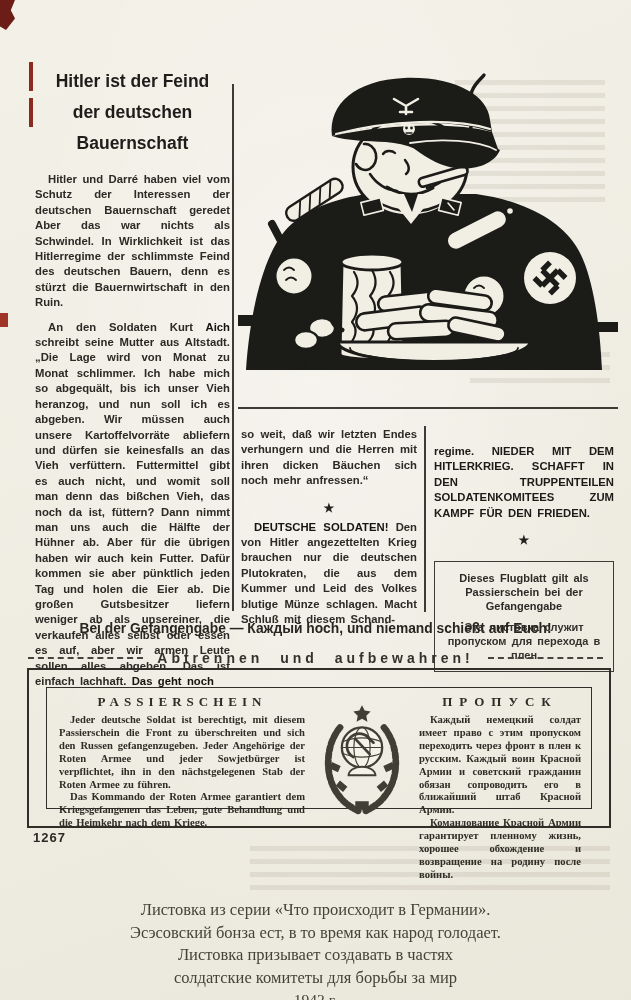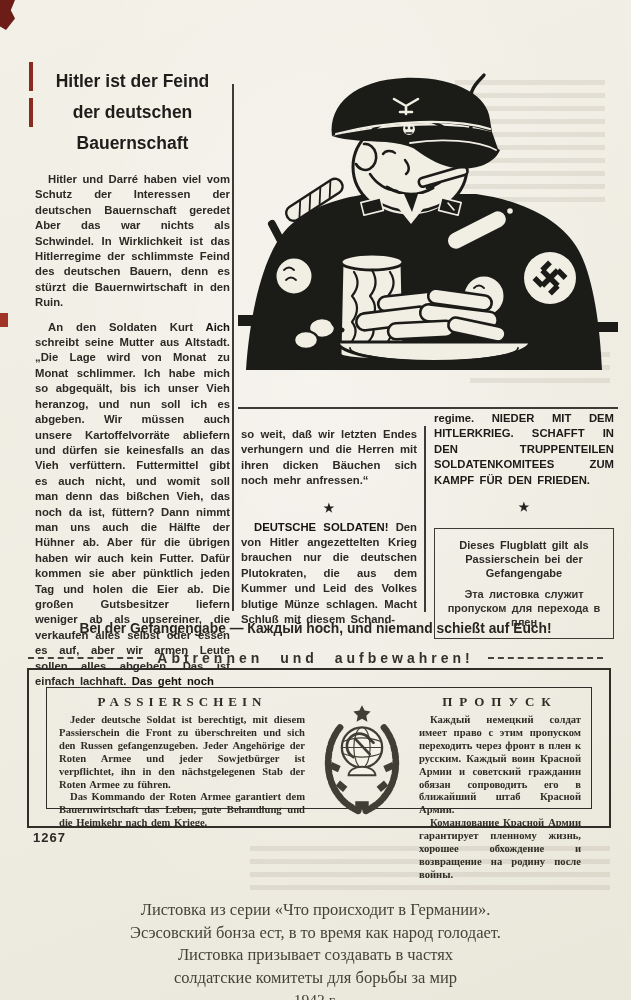--- a/index.html
+++ b/index.html
@@ -33,21 +33,21 @@
   #vrule-main{left:232px;top:84px;height:527px;}
   #vrule-cols{left:424px;top:426px;height:186px;}
   .hrule{position:absolute;height:1.6px;background:#3c3b36;z-index:1;}
   #hrule-caption{left:238px;top:407px;width:380px;}
   
   #illustration{position:absolute;left:238px;top:72px;width:380px;height:304px;z-index:2;}
   #caption{position:absolute;left:238px;top:381px;width:380px;text-align:center;
     font-weight:bold;font-size:12px;color:#2b2a25;z-index:2;}
   
   #mid-col{position:absolute;left:241px;top:427px;width:176px;z-index:2;}
-  #right-col{position:absolute;left:434px;top:411px;width:180px;z-index:2;}
+  #right-col{position:absolute;left:434px;top:444px;width:180px;z-index:2;}
   .star{display:block;text-align:center;font-size:12px;line-height:20px;margin:2px 0;color:#23221f;}
   .caps{font-weight:bold;}
   .notice-box{border:1.6px solid #3c3b36;margin-top:11px;padding:9px 7px;text-align:center;}
   .notice-de{font-weight:bold;font-size:11px;line-height:14px;color:#2b2a25;}
   .notice-ru{font-size:11px;line-height:14px;margin-top:7px;color:#33322c;font-weight:bold;}
   
   #surrender-line{position:absolute;left:20px;top:621px;width:591px;text-align:center;
     font-weight:bold;font-size:13.8px;color:#26251f;z-index:2;}
   #tear-line{position:absolute;left:28px;top:650px;width:575px;display:flex;align-items:center;z-index:2;}
   .dash-seg{flex:1;border-top:2.4px dashed #45443e;height:0;}
@@ -217,21 +217,21 @@
     <span class="dash-seg"></span>
     <span id="tear-text">Abtrennen und aufbewahren!</span>
     <span class="dash-seg"></span>
   </div>
 
   <div id="pass-box">
     <div id="pass-inner">
       <div id="pass-de" class="pass-col">
         <div class="pass-title">PASSIERSCHEIN</div>
         <p>Jeder deutsche Soldat ist berechtigt, mit diesem Passierschein die Front zu überschreiten und sich den Russen gefangenzugeben. Jeder Angehörige der Roten Armee und jeder Sowjetbürger ist verpflichtet, ihn in den nächstgelegenen Stab der Roten Armee zu führen.</p>
-        <p>Das Kommando der Roten Armee garantiert dem Bauernwirtschaft das Leben, gute Behandlung und die Heimkehr nach dem Kriege.</p>
+        <p>Das Kommando der Roten Armee garantiert dem Kriegsgefangenen das Leben, gute Behandlung und die Heimkehr nach dem Kriege.</p>
       </div>
       <div id="emblem-wrap">
         <svg viewBox="0 0 100 118" width="96" height="114">
           <g stroke="#413e35" fill="none" stroke-linecap="round">
             <path d="M50,3 l2.8,5.6 6.2,.9 -4.5,4.4 1.1,6.2 -5.6,-3 -5.6,3 1.1,-6.2 -4.5,-4.4 6.2,-.9 z" fill="#413e35" stroke="none"></path>
             <path d="M46,113 C26,104 13,84 15,58 C16,44 21,33 29,24" stroke-width="7" stroke-dasharray="4.5 3"></path>
             <path d="M54,113 C74,104 87,84 85,58 C84,44 79,33 71,24" stroke-width="7" stroke-dasharray="4.5 3"></path>
             <circle cx="50" cy="47" r="21" fill="#f5f2e8" stroke-width="2.4"></circle>
             <ellipse cx="50" cy="47" rx="8.5" ry="21" stroke-width="1.2"></ellipse>
             <path d="M29.5,41 q20.5,-8 41,0 M29.5,53 q20.5,8 41,0 M29,47 h42" stroke-width="1.2"></path>

